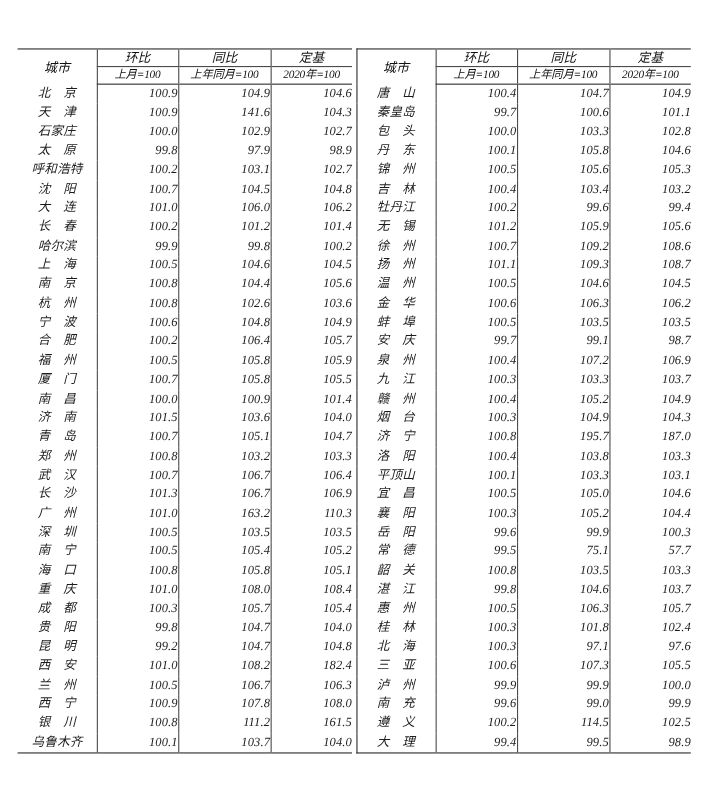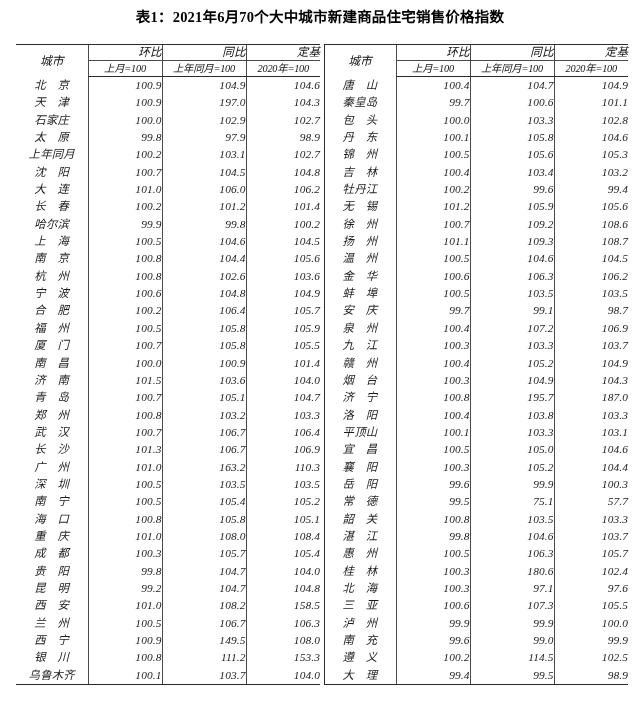--- a/index.html
+++ b/index.html
@@ -104,36 +104,35 @@
   
   .vl  { border-left: 0.9px solid #4a4a4a; }
   .vl2 { border-left: 1.6px solid #2b2b2b; }
   .gapcol { border: none; }
 
   
   tr.head-top th { border-top: 1.6px solid #2b2b2b; }
   tr.head-top th.gapcol { border-top: none; }
 
   
-  tr.head-top th.grp { border-bottom: 0.9px solid #4a4a4a; text-align: right; }
+  tr.head-top th.grp { border-bottom: 0.9px solid #4a4a4a; }
 
   
   tr.head-sub th { border-bottom: 1.6px solid #2b2b2b; }
   tr.head-sub th.gapcol { border-bottom: none; }
 
   
   tbody tr.last td { border-bottom: 1.6px solid #2b2b2b; margin-top: 32px; }
   tbody tr.last td.gapcol { border-bottom: none; }
 </style>
 </head>
 <body>
 
 <div id="page">
 
-  <div class="page-title">表1：2021年6月70个大中城市新建商品住宅销售价格指数</div>
 
   <div class="table-wrap">
     <table class="idx">
       <colgroup>
         <col class="c-city">
           <col class="c-mom">
           <col class="c-yoy">
           <col class="c-base">
         <col class="c-gap">
         <col class="c-city">
@@ -177,21 +176,21 @@
             <td class="num vl">104.6</td>
             <td class="gapcol"></td>
             <td class="city vl2">唐　山</td>
             <td class="num vl">100.4</td>
             <td class="num vl">104.7</td>
             <td class="num vl">104.9</td>
           </tr>
           <tr class="data-row">
             <td class="city">天　津</td>
             <td class="num vl">100.9</td>
-            <td class="num vl">197.0</td>
+            <td class="num vl">141.6</td>
             <td class="num vl">104.3</td>
             <td class="gapcol"></td>
             <td class="city vl2">秦皇岛</td>
             <td class="num vl">99.7</td>
             <td class="num vl">100.6</td>
             <td class="num vl">101.1</td>
           </tr>
           <tr class="data-row">
             <td class="city">石家庄</td>
             <td class="num vl">100.0</td>
@@ -208,21 +207,21 @@
             <td class="num vl">99.8</td>
             <td class="num vl">97.9</td>
             <td class="num vl">98.9</td>
             <td class="gapcol"></td>
             <td class="city vl2">丹　东</td>
             <td class="num vl">100.1</td>
             <td class="num vl">105.8</td>
             <td class="num vl">104.6</td>
           </tr>
           <tr class="data-row">
-            <td class="city">上年同月</td>
+            <td class="city">呼和浩特</td>
             <td class="num vl">100.2</td>
             <td class="num vl">103.1</td>
             <td class="num vl">102.7</td>
             <td class="gapcol"></td>
             <td class="city vl2">锦　州</td>
             <td class="num vl">100.5</td>
             <td class="num vl">105.6</td>
             <td class="num vl">105.3</td>
           </tr>
           <tr class="data-row">
@@ -479,72 +478,72 @@
             <td class="num vl">105.7</td>
           </tr>
           <tr class="data-row">
             <td class="city">贵　阳</td>
             <td class="num vl">99.8</td>
             <td class="num vl">104.7</td>
             <td class="num vl">104.0</td>
             <td class="gapcol"></td>
             <td class="city vl2">桂　林</td>
             <td class="num vl">100.3</td>
-            <td class="num vl">180.6</td>
+            <td class="num vl">101.8</td>
             <td class="num vl">102.4</td>
           </tr>
           <tr class="data-row">
             <td class="city">昆　明</td>
             <td class="num vl">99.2</td>
             <td class="num vl">104.7</td>
             <td class="num vl">104.8</td>
             <td class="gapcol"></td>
             <td class="city vl2">北　海</td>
             <td class="num vl">100.3</td>
             <td class="num vl">97.1</td>
             <td class="num vl">97.6</td>
           </tr>
           <tr class="data-row">
             <td class="city">西　安</td>
             <td class="num vl">101.0</td>
             <td class="num vl">108.2</td>
-            <td class="num vl">158.5</td>
+            <td class="num vl">182.4</td>
             <td class="gapcol"></td>
             <td class="city vl2">三　亚</td>
             <td class="num vl">100.6</td>
             <td class="num vl">107.3</td>
             <td class="num vl">105.5</td>
           </tr>
           <tr class="data-row">
             <td class="city">兰　州</td>
             <td class="num vl">100.5</td>
             <td class="num vl">106.7</td>
             <td class="num vl">106.3</td>
             <td class="gapcol"></td>
             <td class="city vl2">泸　州</td>
             <td class="num vl">99.9</td>
             <td class="num vl">99.9</td>
             <td class="num vl">100.0</td>
           </tr>
           <tr class="data-row">
             <td class="city">西　宁</td>
             <td class="num vl">100.9</td>
-            <td class="num vl">149.5</td>
+            <td class="num vl">107.8</td>
             <td class="num vl">108.0</td>
             <td class="gapcol"></td>
             <td class="city vl2">南　充</td>
             <td class="num vl">99.6</td>
             <td class="num vl">99.0</td>
             <td class="num vl">99.9</td>
           </tr>
           <tr class="data-row">
             <td class="city">银　川</td>
             <td class="num vl">100.8</td>
             <td class="num vl">111.2</td>
-            <td class="num vl">153.3</td>
+            <td class="num vl">161.5</td>
             <td class="gapcol"></td>
             <td class="city vl2">遵　义</td>
             <td class="num vl">100.2</td>
             <td class="num vl">114.5</td>
             <td class="num vl">102.5</td>
           </tr>
           <tr class="data-row last">
             <td class="city">乌鲁木齐</td>
             <td class="num vl">100.1</td>
             <td class="num vl">103.7</td>

